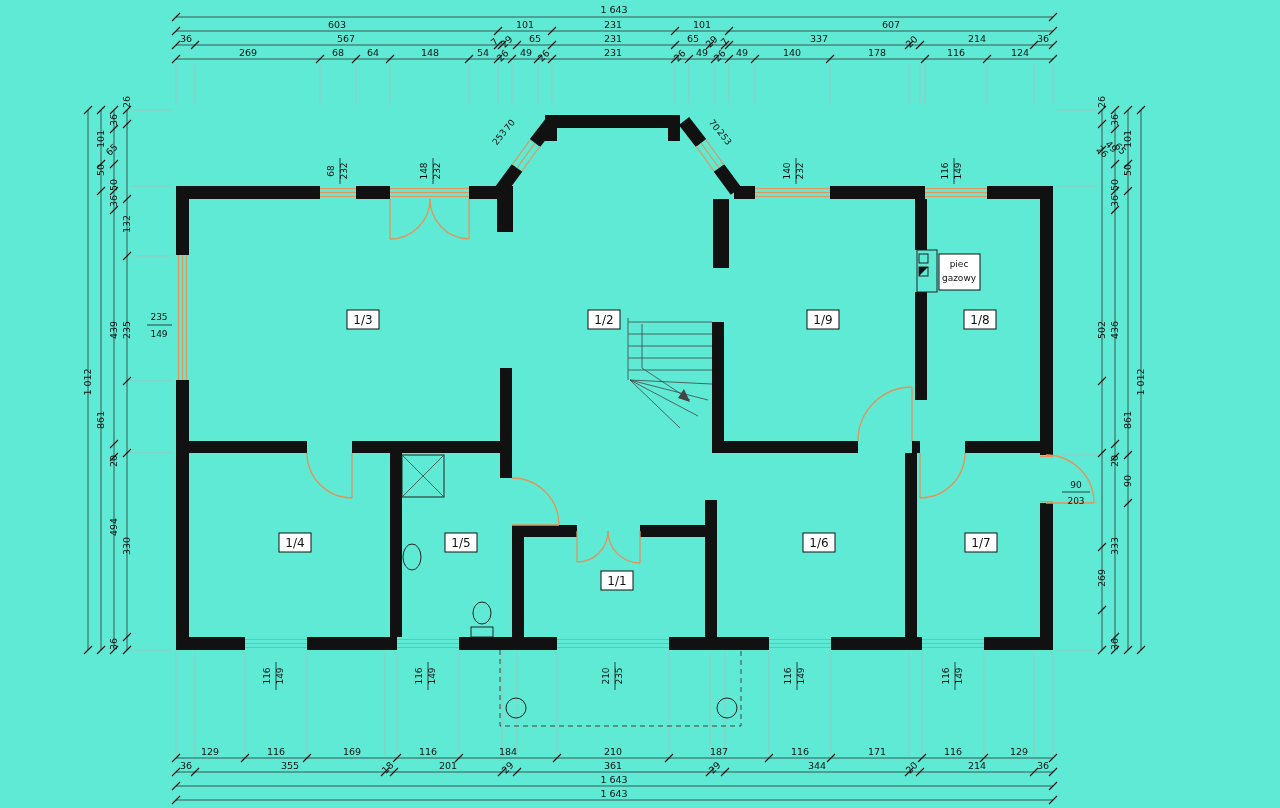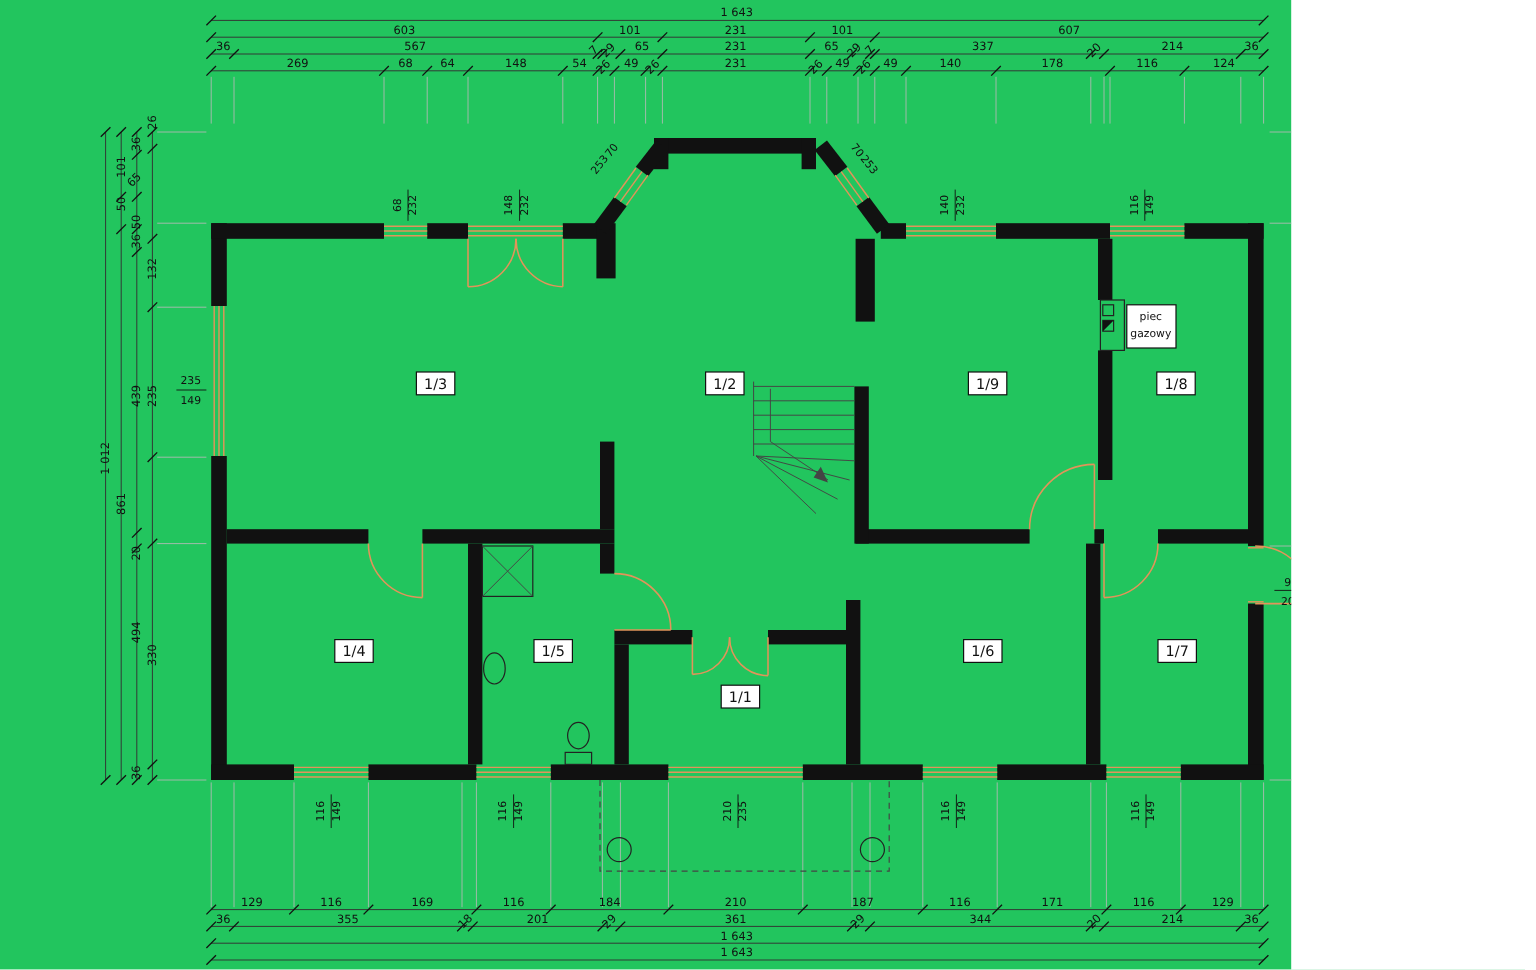--- a/index.html
+++ b/index.html
@@ -1,16 +1,16 @@
 <!DOCTYPE html>
 <html><head>
 <meta charset="utf-8">
 <style>
   html,body{margin:0;padding:0;background:#ffffff;}
-  .stage{position:relative;width:1076px;height:808px;background:#22c55e;overflow:hidden;}
+  .stage{position:relative;width:1280px;height:808px;background:#5eead4;overflow:hidden;}
   svg{display:block;}
   .dl{stroke:#333;stroke-width:.8;}
   .tick{stroke:#111;stroke-width:1.1;}
   .ext{stroke:#b9b9b9;stroke-width:.7;}
   .dim{font:9.5px "DejaVu Sans",sans-serif;fill:#111;text-anchor:middle;}
   .wall{fill:#111;}
   .wline{stroke:#111;stroke-width:13;}
   .thin{stroke:#222;stroke-width:1;fill:none;}
   .thin2{stroke:#444;stroke-width:.8;fill:none;}
   .win{stroke:#e2945a;stroke-width:1.2;fill:none;}

